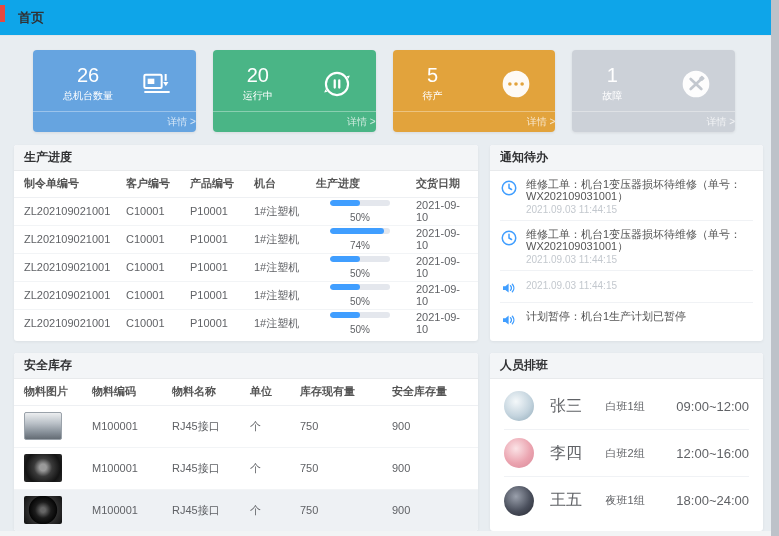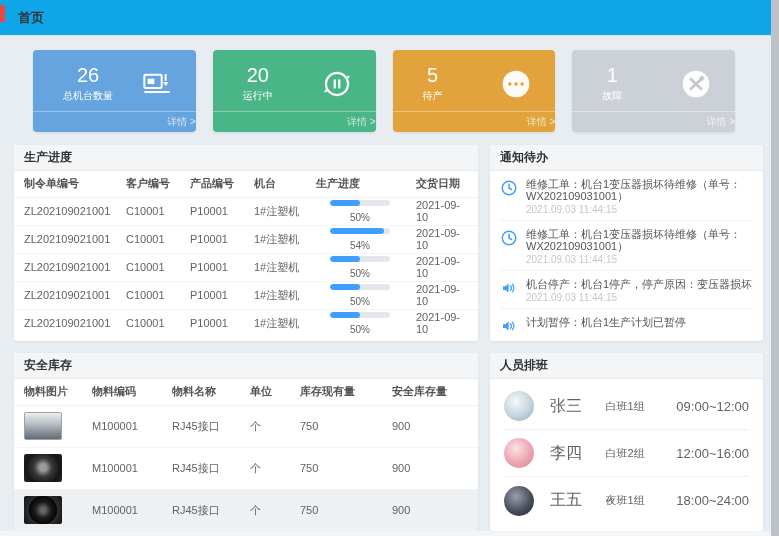--- a/index.html
+++ b/index.html
@@ -225,21 +225,21 @@
             <tr>
               <td>ZL202109021001</td>
               <td>C10001</td>
               <td>P10001</td>
               <td>1#注塑机</td>
               <td>
                   <div class="pwrap">
                     <div class="ptrack">
                       <div class="pfill" style="width: 90%;"></div>
                     </div>
-                    <span class="ptext">54%</span>
+                    <span class="ptext">74%</span>
                   </div>
                 </td>
               <td>2021-09-10</td>
             </tr>
             <tr>
               <td>ZL202109021001</td>
               <td>C10001</td>
               <td>P10001</td>
               <td>1#注塑机</td>
               <td>
@@ -318,21 +318,20 @@
         </div>
         <div class="notif">
           <span class="nicon">
             <svg viewBox="0 0 24 24">
                 <path d="M4 9.5v5h3.2L11.5 18V6L7.2 9.5H4z" fill="#409eff"></path>
                 <path d="M14 9a4.2 4.2 0 0 1 0 6" fill="none" stroke="#409eff" stroke-width="1.8" stroke-linecap="round"></path>
                 <path d="M16.5 7a7.4 7.4 0 0 1 0 10" fill="none" stroke="#409eff" stroke-width="1.8" stroke-linecap="round"></path>
               </svg>
           </span>
           <div class="nbody">
-            <div class="ntext">机台停产：机台1停产，停产原因：变压器损坏</div>
             <div class="ntime">2021.09.03 11:44:15</div>
           </div>
         </div>
         <div class="notif">
           <span class="nicon">
             <svg viewBox="0 0 24 24">
                 <path d="M4 9.5v5h3.2L11.5 18V6L7.2 9.5H4z" fill="#409eff"></path>
                 <path d="M14 9a4.2 4.2 0 0 1 0 6" fill="none" stroke="#409eff" stroke-width="1.8" stroke-linecap="round"></path>
                 <path d="M16.5 7a7.4 7.4 0 0 1 0 10" fill="none" stroke="#409eff" stroke-width="1.8" stroke-linecap="round"></path>
               </svg>

